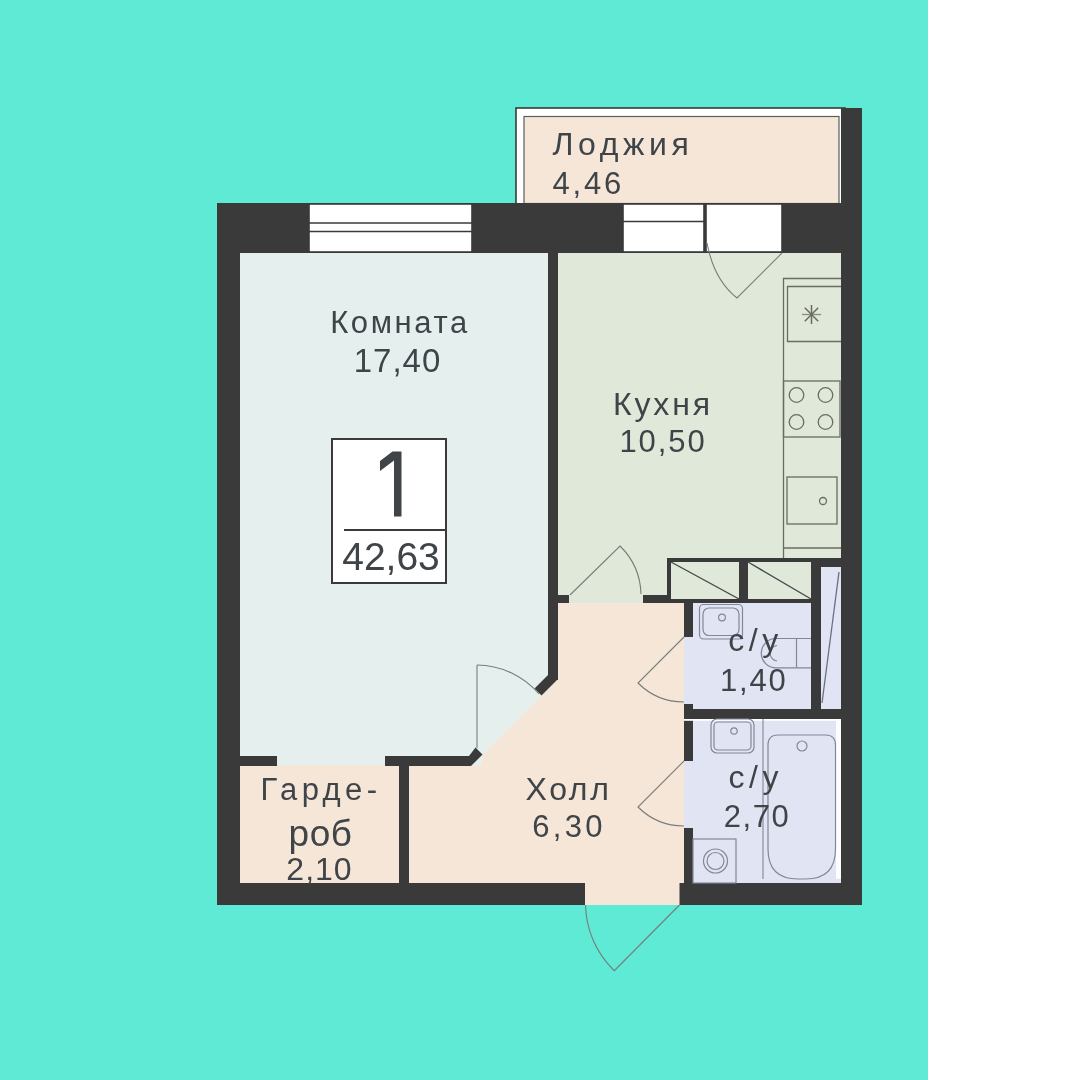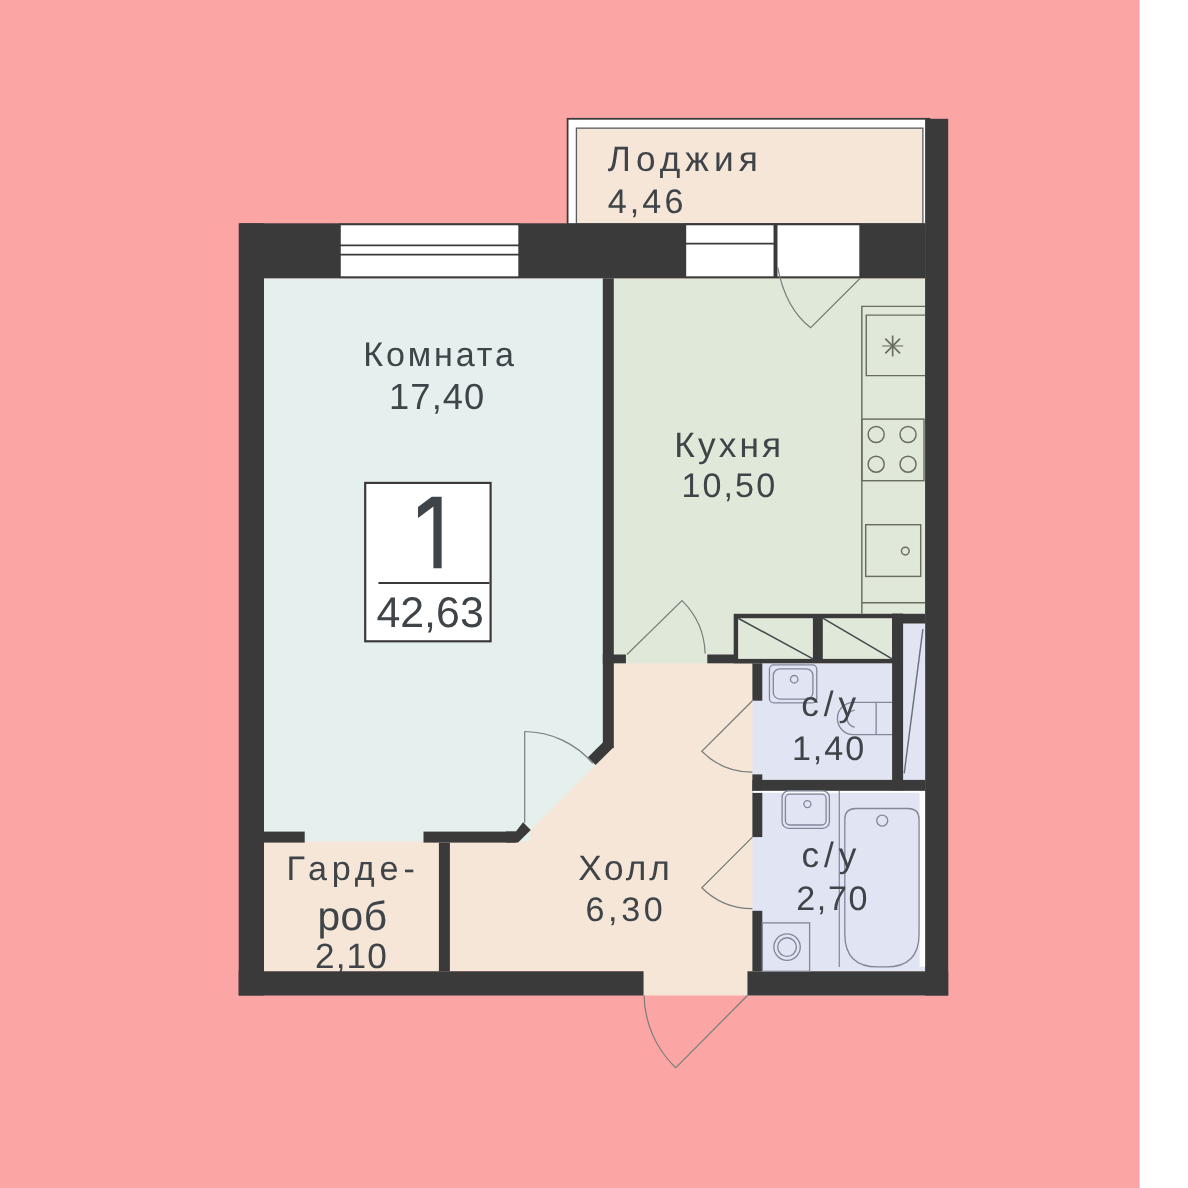--- a/index.html
+++ b/index.html
@@ -1,16 +1,16 @@
 <!DOCTYPE html>
 <html><head>
 <meta charset="utf-8">
 <style>
   html,body{margin:0;padding:0;background:#ffffff;}
-  #stage{width:1036px;height:1080px;position:relative;background:#fca5a5;}
+  #stage{width:928px;height:1080px;position:relative;background:#5eead4;}
   svg{position:absolute;top:0;left:0;}
   text{font-family:"Liberation Sans", sans-serif;fill:#3f4449;}
 </style>
 </head>
 <body>
 <div id="stage">
 <svg width="1080" height="1080" viewBox="0 0 1080 1080">
 
   <g>
     <rect x="516" y="108" width="329" height="96" fill="#ffffff" stroke="#3a3a3a" stroke-width="1.6"></rect>

